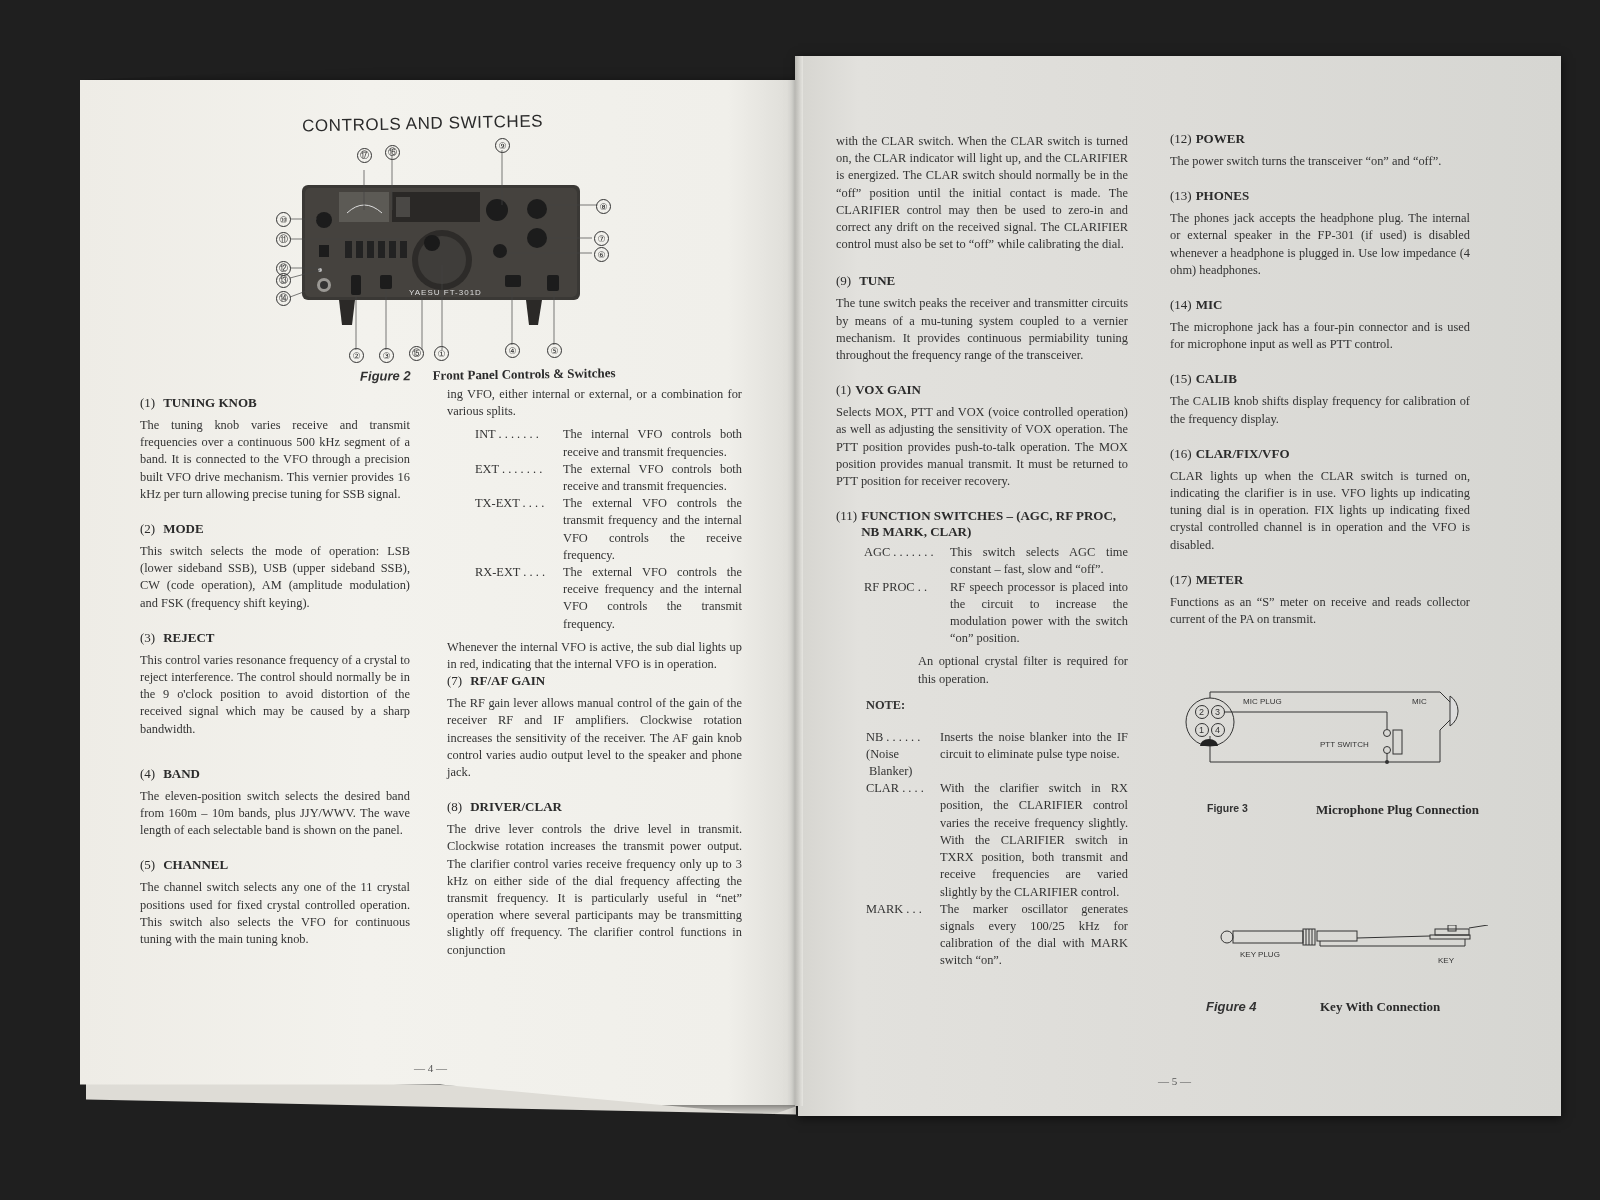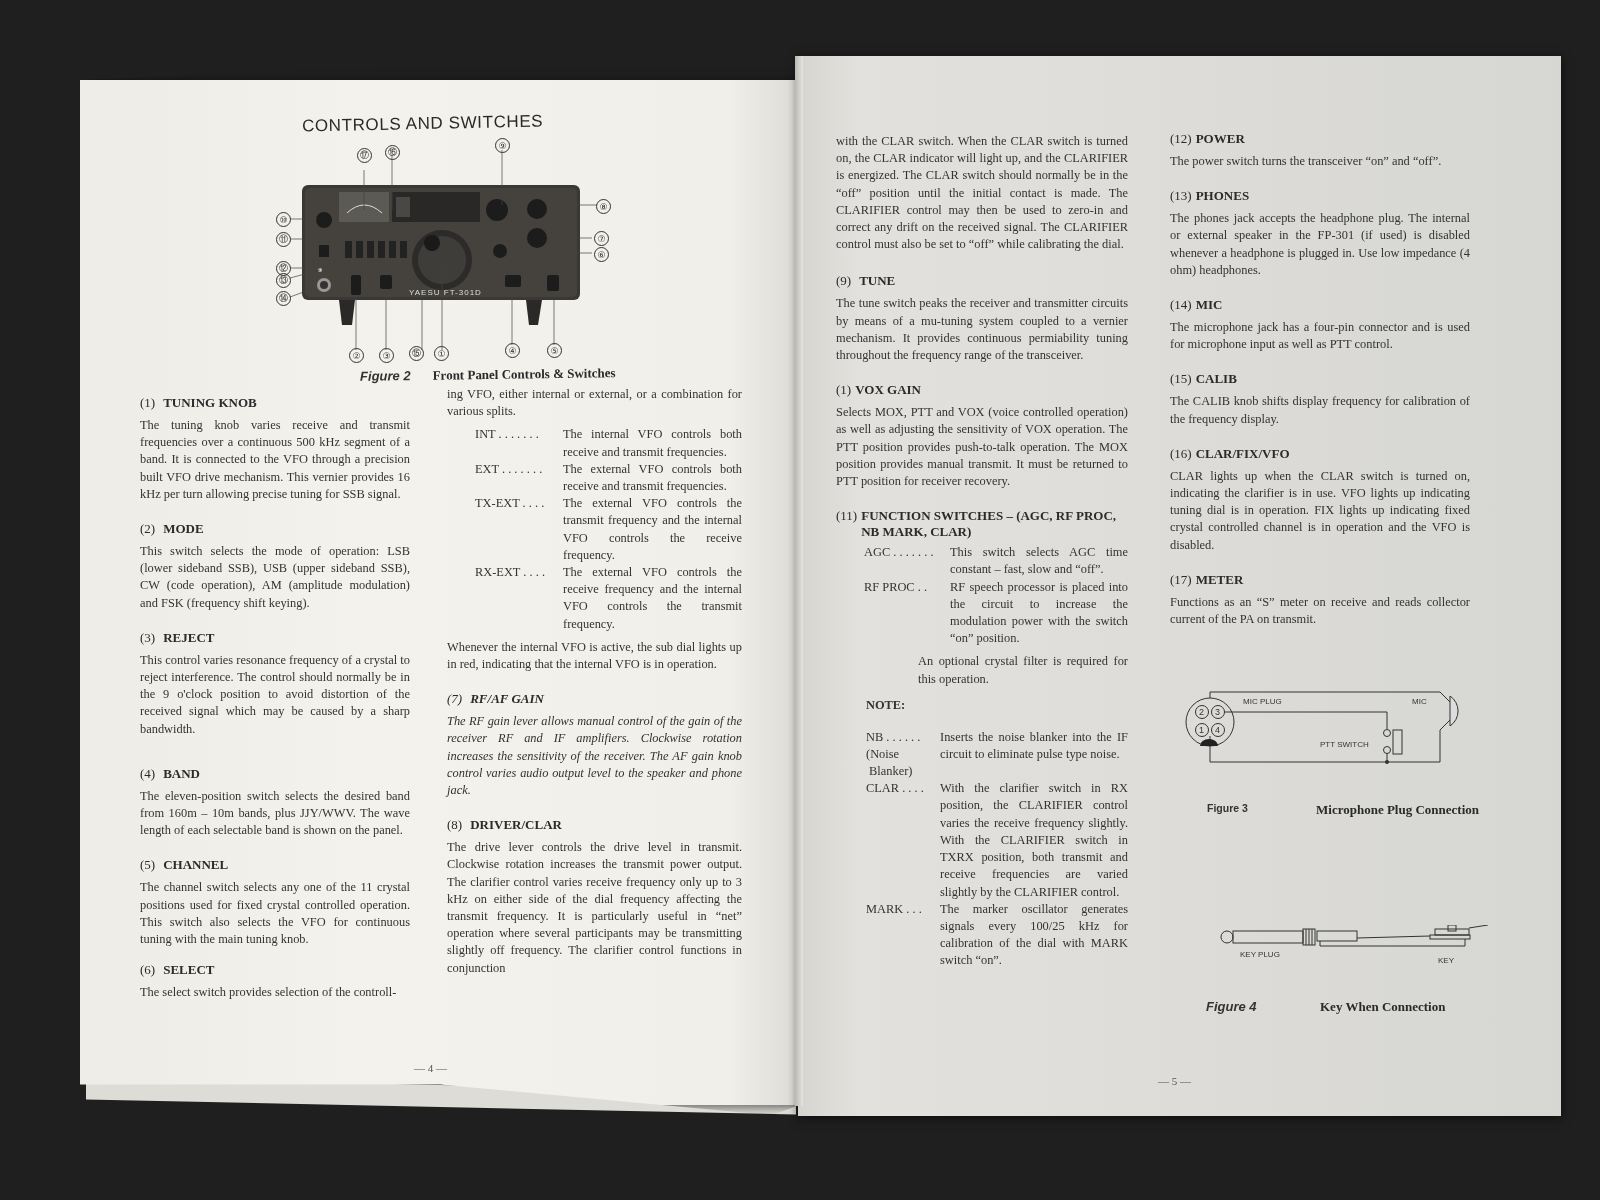--- a/index.html
+++ b/index.html
@@ -168,24 +168,20 @@
     <div class="body-text" style="margin-top:6px;" data-name="section-body">This control varies resonance frequency of a crystal to reject interference. The control should normally be in the 9 o'clock position to avoid distortion of the received signal which may be caused by a sharp bandwidth.</div>
   </div>
   <div style="margin-top:28px;" data-name="section-4">
     <div class="sec-head"><span class="num" data-name="section-number">(4)</span><span data-name="section-title">BAND</span></div>
     <div class="body-text" style="margin-top:6px;" data-name="section-body">The eleven-position switch selects the desired band from 160m – 10m bands, plus JJY/WWV. The wave length of each selectable band is shown on the panel.</div>
   </div>
   <div style="margin-top:18px;" data-name="section-5">
     <div class="sec-head"><span class="num" data-name="section-number">(5)</span><span data-name="section-title">CHANNEL</span></div>
     <div class="body-text" style="margin-top:6px;" data-name="section-body">The channel switch selects any one of the 11 crystal positions used for fixed crystal controlled operation. This switch also selects the VFO for continuous tuning with the main tuning knob.</div>
   </div>
-  <div style="margin-top:14px;" data-name="section-6">
-    <div class="sec-head"><span class="num" data-name="section-number">(6)</span><span data-name="section-title">SELECT</span></div>
-    <div class="body-text" style="margin-top:6px;" data-name="section-body">The select switch provides selection of the controll-</div>
-  </div>
 </div>
 
 <div class="abs" style="left:447px; top:386px; width:295px;" data-name="left-column-2">
   <div class="body-text" data-name="select-intro">ing VFO, either internal or external, or a combination for various splits.</div>
   <div style="margin-top:6px; padding-left:28px;" data-name="select-options-list">
     <div class="def-row" data-name="select-option-int">
         <span class="def-term" style="width:88px;">INT . . . . . . .</span>
         <span class="def-desc" style="flex:1;">The internal VFO controls both receive and transmit frequencies.</span>
       </div>
     <div class="def-row" data-name="select-option-ext">
@@ -195,21 +191,21 @@
     <div class="def-row" data-name="select-option-tx-ext">
         <span class="def-term" style="width:88px;">TX-EXT . . . .</span>
         <span class="def-desc" style="flex:1;">The external VFO controls the transmit frequency and the internal VFO controls the receive frequency.</span>
       </div>
     <div class="def-row" data-name="select-option-rx-ext">
         <span class="def-term" style="width:88px;">RX-EXT . . . .</span>
         <span class="def-desc" style="flex:1;">The external VFO controls the receive frequency and the internal VFO controls the transmit frequency.</span>
       </div>
   </div>
   <div class="body-text" style="margin-top:6px;" data-name="select-footnote">Whenever the internal VFO is active, the sub dial lights up in red, indicating that the internal VFO is in operation.</div>
-  <div style="margin-top:18px;font-style:italic;" data-name="section-7">
+  <div style="" data-name="section-7">
     <div class="sec-head"><span class="num" data-name="section-number">(7)</span><span data-name="section-title">RF/AF GAIN</span></div>
     <div class="body-text" style="margin-top:6px;" data-name="section-body">The RF gain lever allows manual control of the gain of the receiver RF and IF amplifiers. Clockwise rotation increases the sensitivity of the receiver. The AF gain knob control varies audio output level to the speaker and phone jack.</div>
   </div>
   <div style="margin-top:18px;" data-name="section-8">
     <div class="sec-head"><span class="num" data-name="section-number">(8)</span><span data-name="section-title">DRIVER/CLAR</span></div>
     <div class="body-text" style="margin-top:6px;" data-name="section-body">The drive lever controls the drive level in transmit. Clockwise rotation increases the transmit power output. The clarifier control varies receive frequency only up to 3 kHz on either side of the dial frequency affecting the transmit frequency. It is particularly useful in “net” operation where several participants may be transmitting slightly off frequency. The clarifier control functions in conjunction</div>
   </div>
 </div>
 
 <div class="abs page-num" style="left:414px; top:1062px;" data-name="page-number-left">— 4 —</div>
@@ -338,19 +334,19 @@
       <rect x="210" y="10" width="40" height="4"></rect>
       <rect x="215" y="4" width="34" height="6"></rect>
       <rect x="228" y="0" width="8" height="6"></rect>
       <line x1="249" y1="3" x2="268" y2="0"></line>
     </g>
     <text x="20" y="32" font-size="8" fill="#333" data-name="key-plug-label">KEY PLUG</text>
     <text x="218" y="38" font-size="8" fill="#333" data-name="key-label">KEY</text>
   </svg>
 </div>
 <div class="abs fig-label" style="left:1206px; top:999px;" data-name="figure-4-label">Figure 4</div>
-<div class="abs fig-caption" style="left:1320px; top:999px;" data-name="figure-4-caption">Key When Connection</div>
+<div class="abs fig-caption" style="left:1320px; top:999px;" data-name="figure-4-caption">Key With Connection</div>
 
 <div class="abs page-num" style="left:1158px; top:1075px;" data-name="page-number-right">— 5 —</div>
 
 <style>
   [data-name="figure-3-label"] { font-family:"Liberation Sans","DejaVu Sans",sans-serif; font-size:10.5px; font-weight:bold; color:#333; }
 </style>
 
 </body></html>

